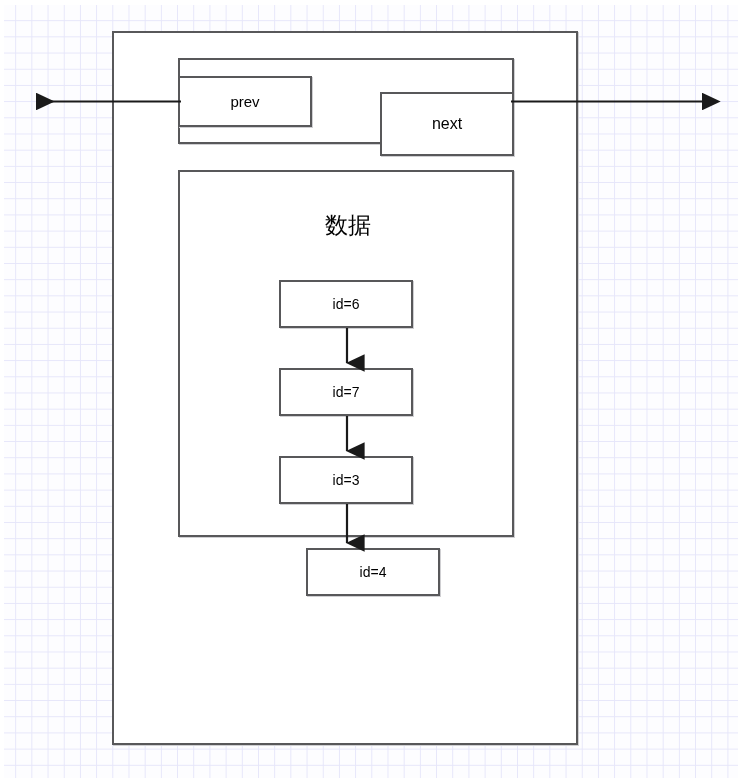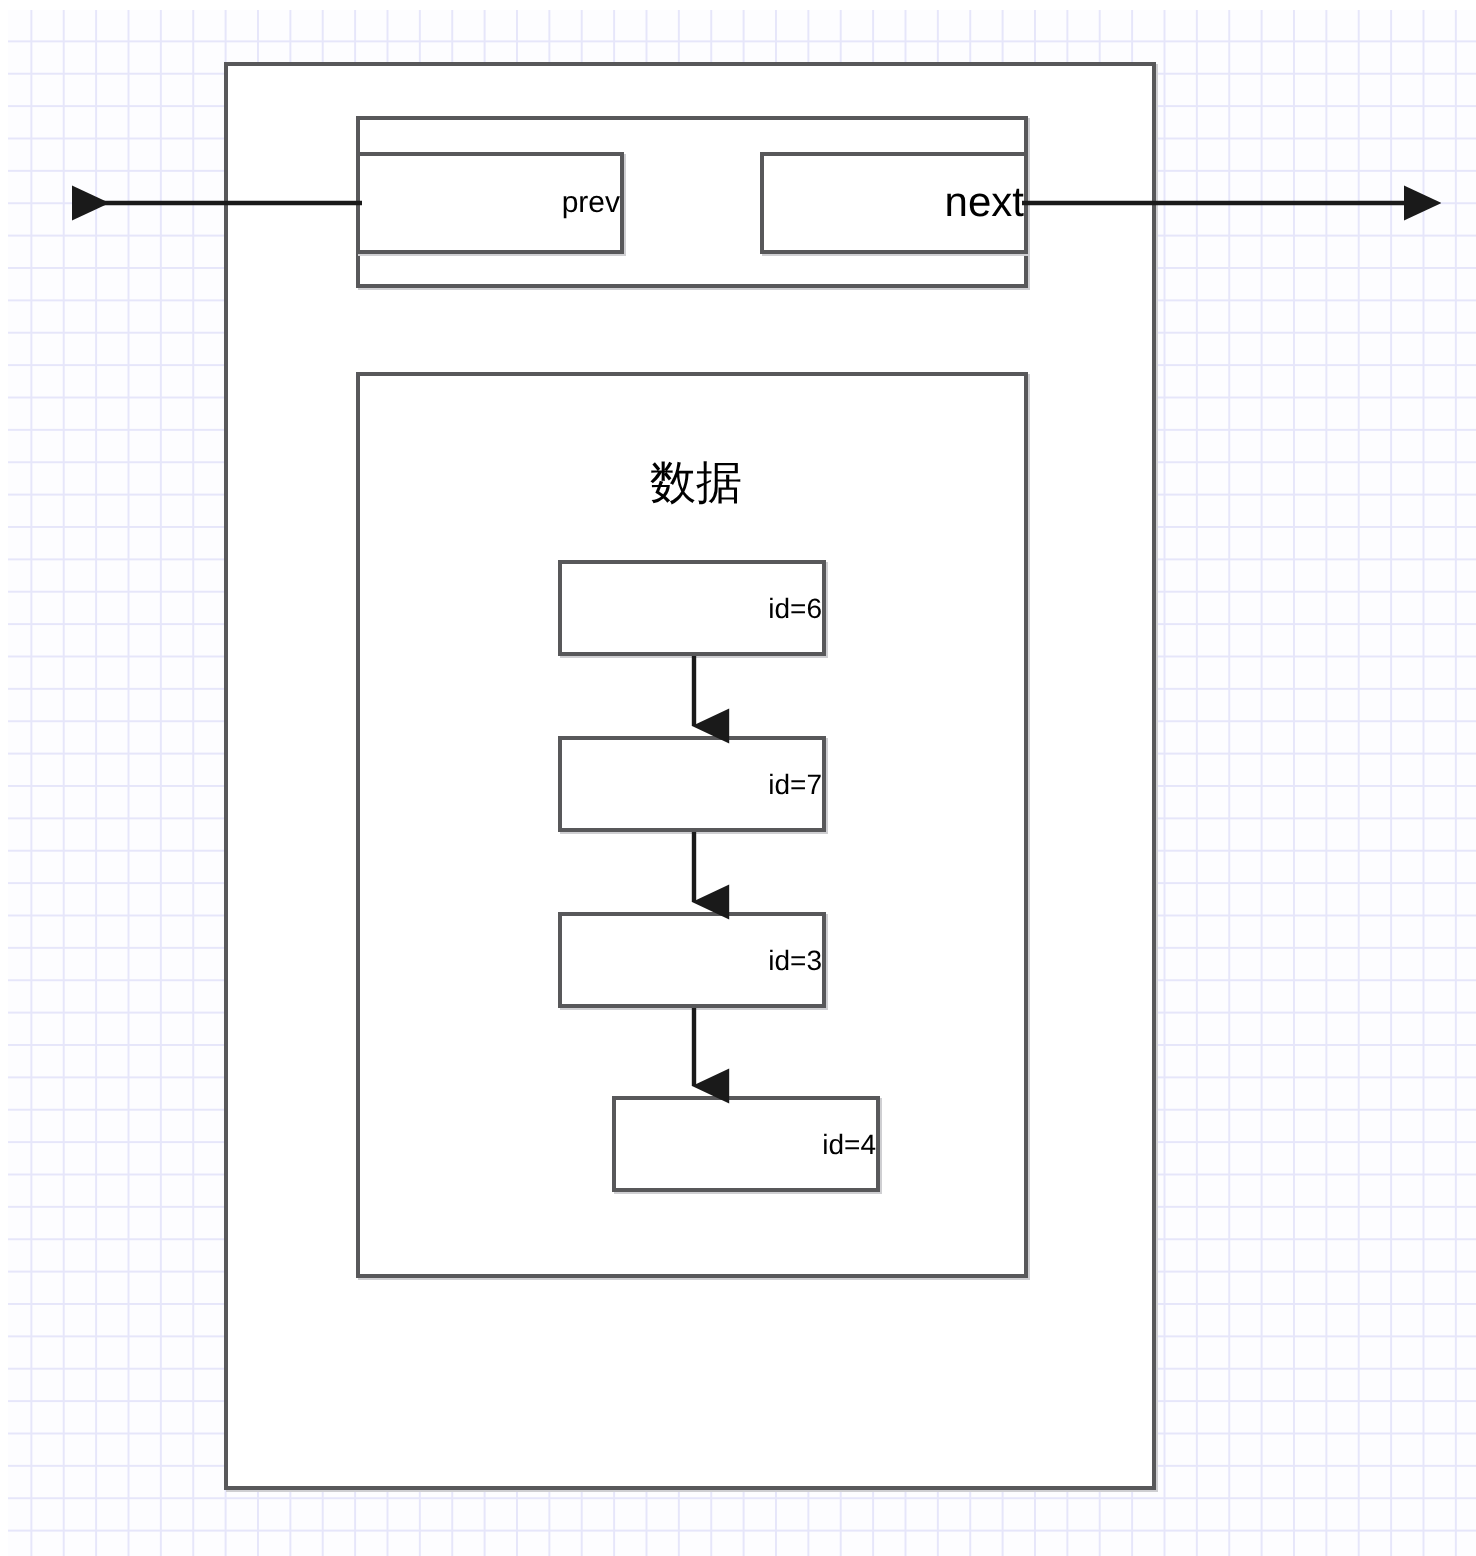--- a/index.html
+++ b/index.html
@@ -46,21 +46,21 @@
 
   
   .box {
     position: absolute;
     box-sizing: border-box;
     background: #ffffff;
     border: 2px solid #58585a;
     box-shadow: 1px 1px 0 0 #cfcfd2;
     display: flex;
     align-items: center;
-    justify-content: flex-end;
+    justify-content: center;
     color: #000000;
   }
 
   
   #outer-node {
     left: 112px;
     top: 31px;
     width: 466px;
     height: 714px;
     z-index: 2;
@@ -78,33 +78,33 @@
   #prev-box {
     left: 178px;
     top: 76px;
     width: 134px;
     height: 51px;
     z-index: 4;
     font-size: 15px;
   }
   #next-box {
     left: 380px;
-    top: 76px;
+    top: 92px;
     width: 134px;
-    height: 51px;
+    height: 64px;
     z-index: 4;
-    font-size: 21px;
+    font-size: 16px;
   }
 
   
   #data-container {
     left: 178px;
-    top: 186px;
+    top: 170px;
     width: 336px;
-    height: 453px;
+    height: 367px;
     z-index: 3;
     display: block;
   }
 
   #data-title {
     position: absolute;
     left: 0;
     top: 38px;
     width: 336px;
     text-align: center;

